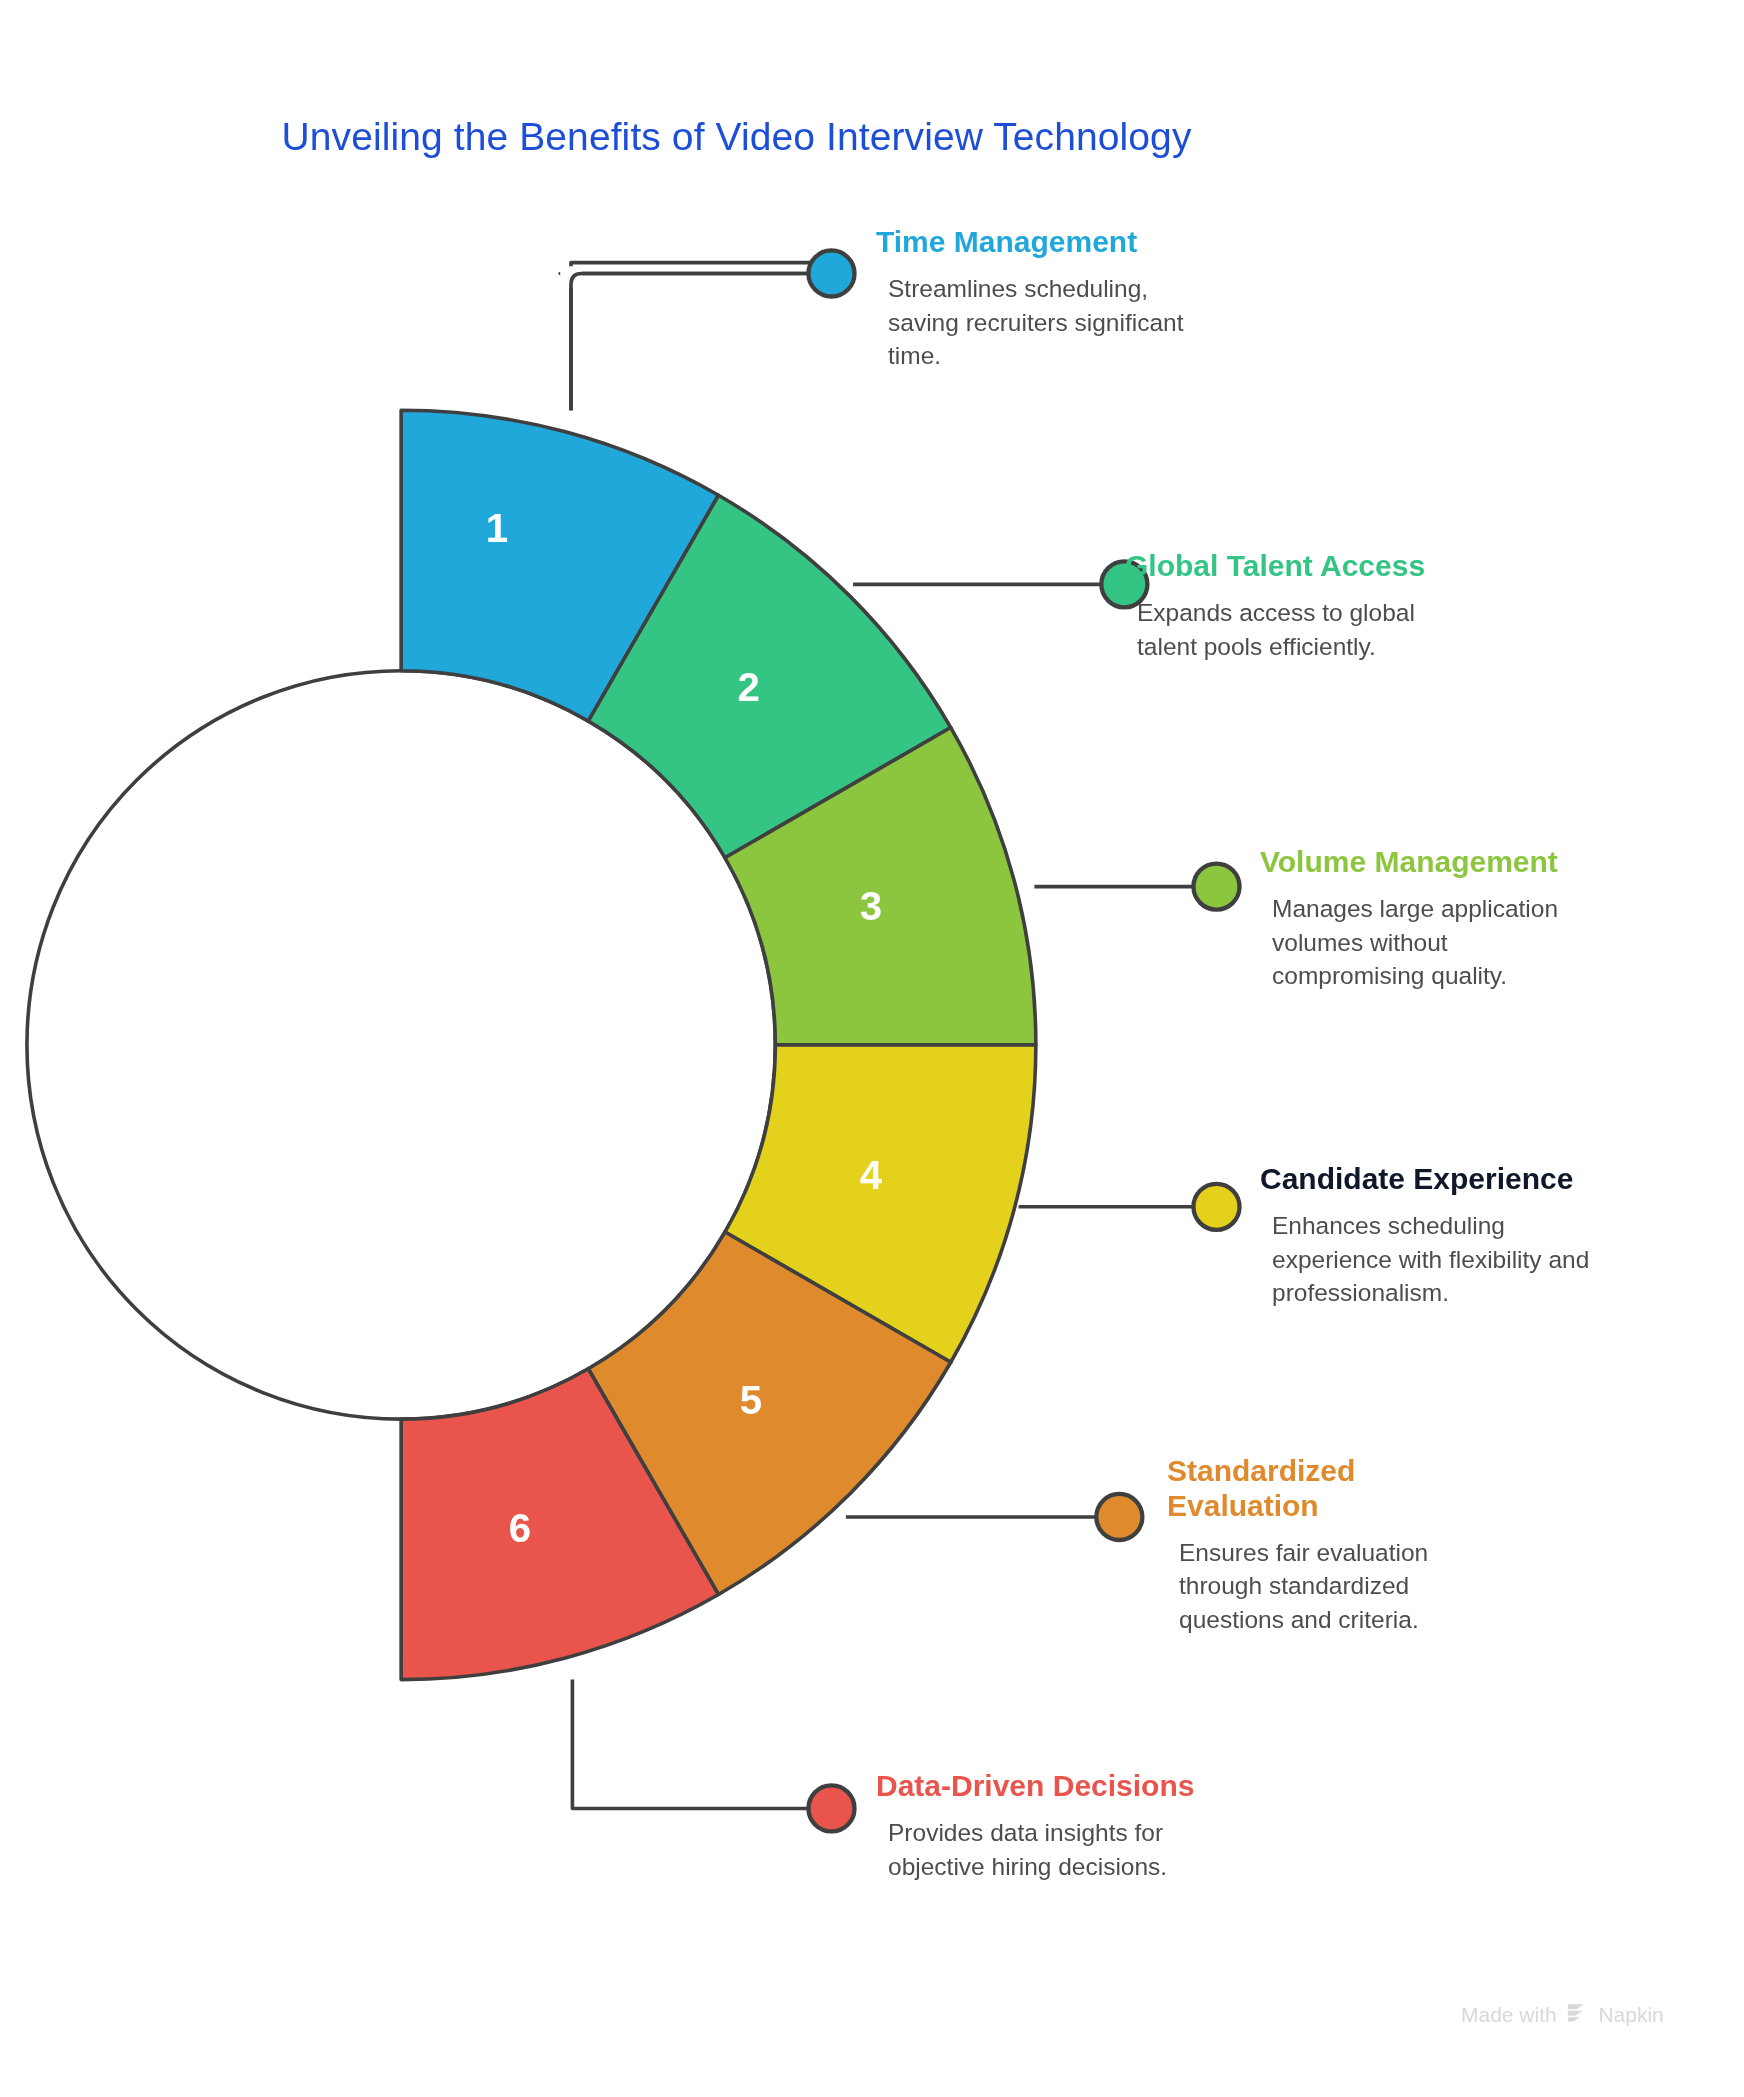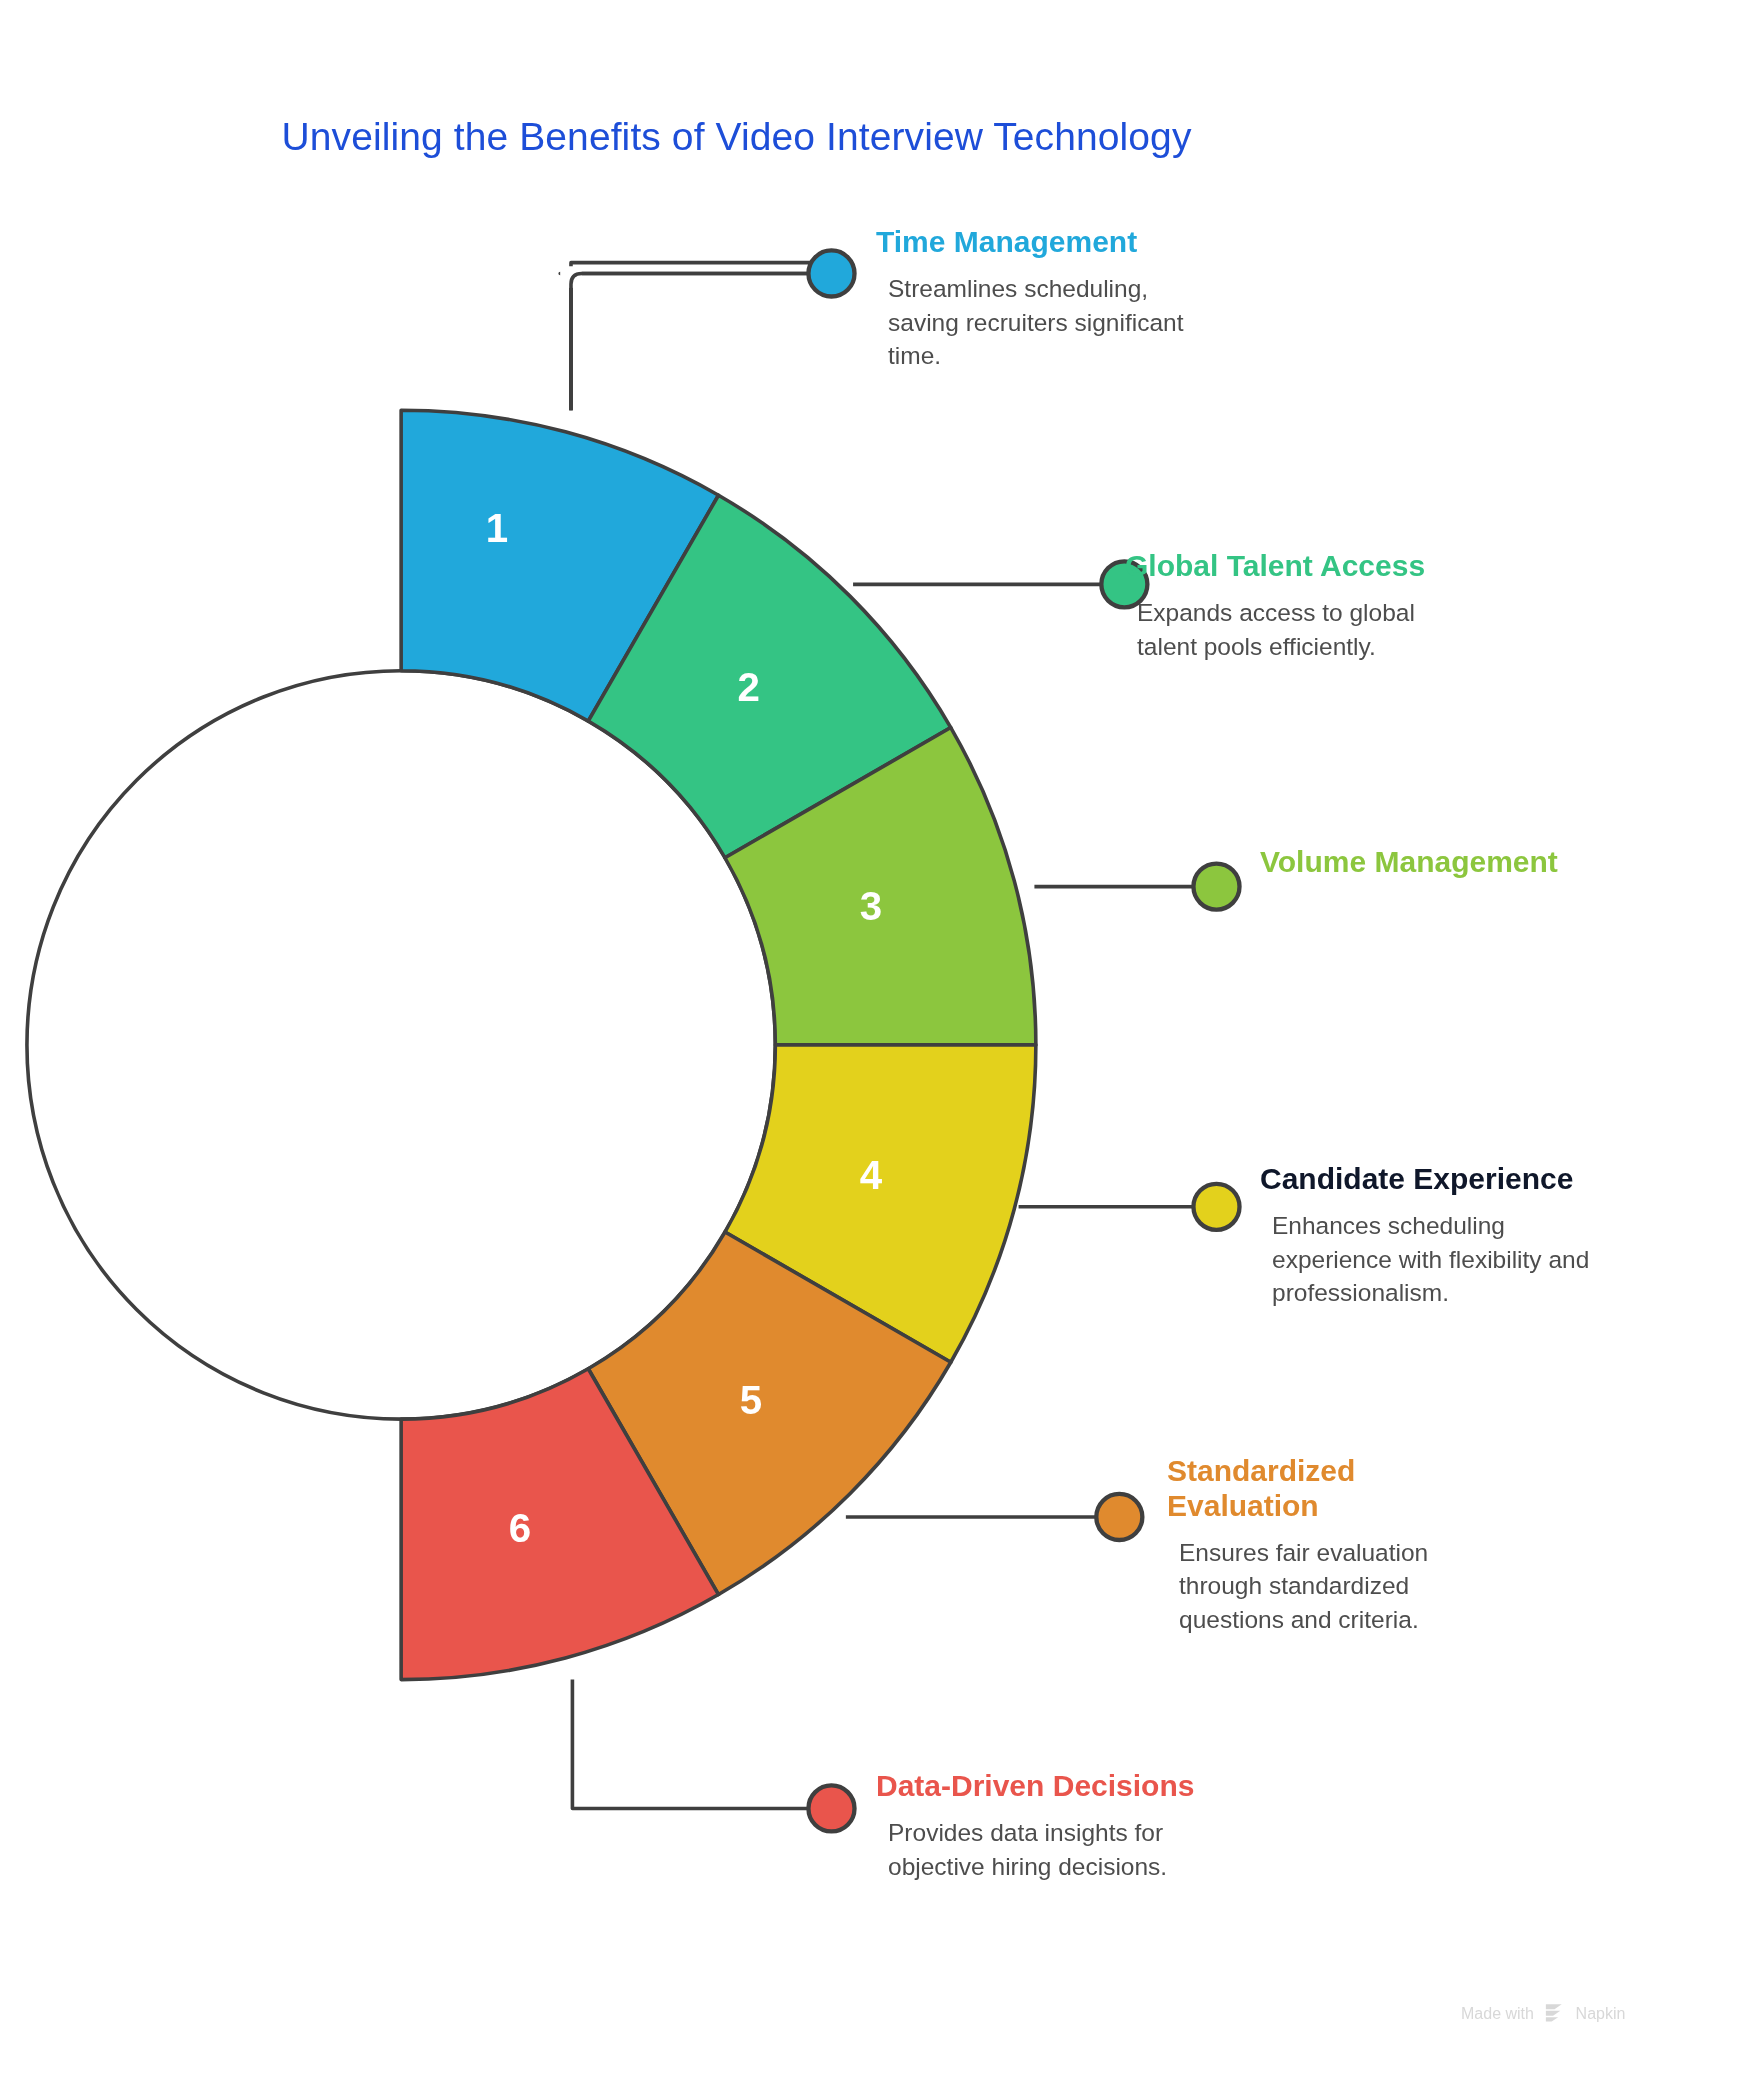--- a/index.html
+++ b/index.html
@@ -64,21 +64,21 @@
   #callout-6 { top: 1769px; left: 876px; width: 389px; }
 
   #watermark {
     position: absolute;
     top: 2000px;
     left: 1461px;
     display: flex;
     align-items: center;
     gap: 8.6px;
     color: #d8d8d8;
-    font-size: 16px;
+    font-size: 21px;
     font-weight: 400;
   }
   #watermark .wm-logo { display: block; }
 </style>
 </head>
 <body>
 
 <div id="page-title">Unveiling the Benefits of Video Interview Technology</div>
 
 <svg id="chart-svg" viewBox="0 0 2424 2914">
@@ -157,20 +157,23 @@
 </div>
 
 <div class="callout" id="callout-2">
   <p class="callout-title" style="color:#34c484">Global Talent Access</p>
   <p class="callout-desc">Expands access to global
 talent pools efficiently.</p>
 </div>
 
 <div class="callout" id="callout-3">
   <p class="callout-title" style="color:#8cc63e">Volume Management</p>
+  <p class="callout-desc">Manages large application
+volumes without
+compromising quality.</p>
 </div>
 
 <div class="callout" id="callout-4">
   <p class="callout-title" style="color:#0f172a">Candidate Experience</p>
   <p class="callout-desc">Enhances scheduling
 experience with flexibility and
 professionalism.</p>
 </div>
 
 <div class="callout" id="callout-5">

